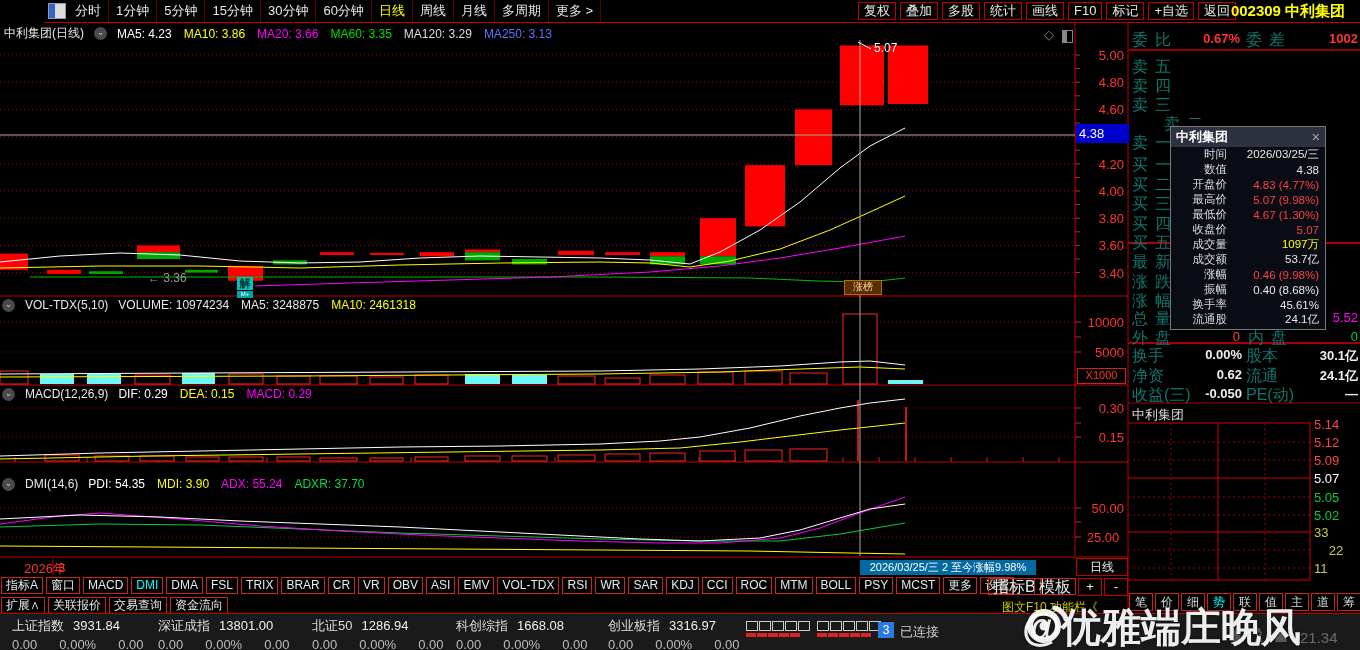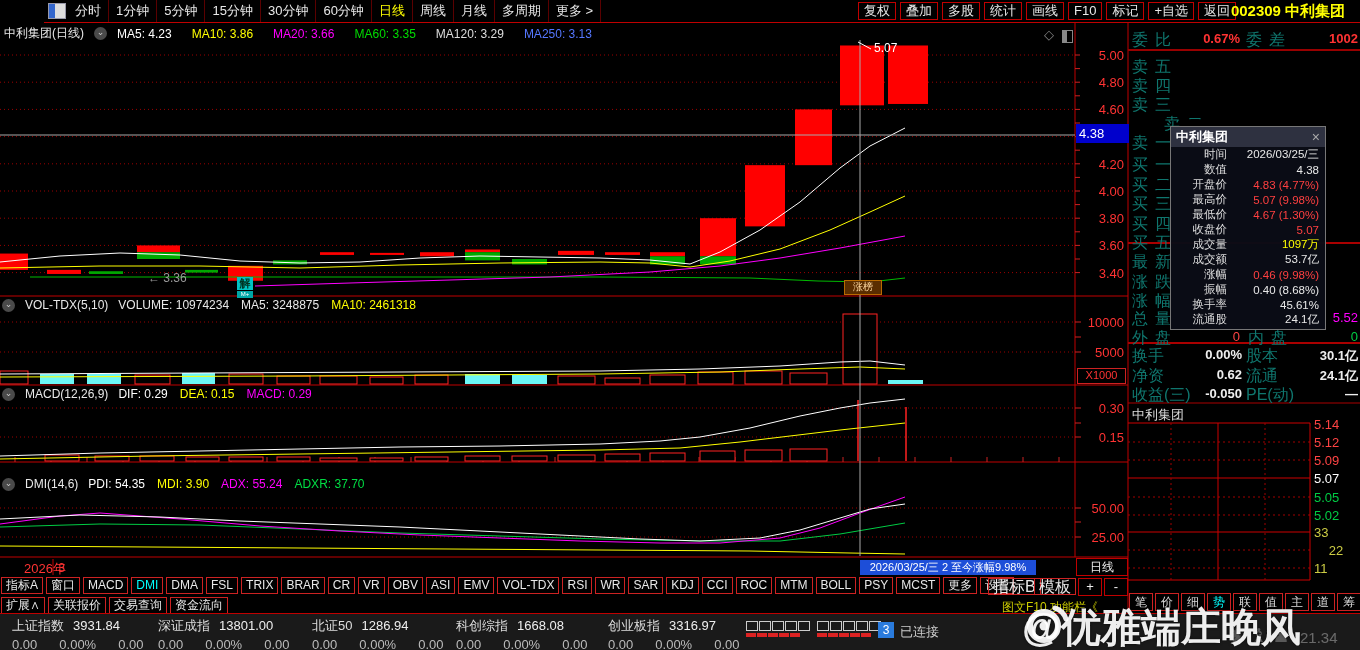--- a/index.html
+++ b/index.html
@@ -29,21 +29,21 @@
       font-size:11px;line-height:13px;text-align:center;font-weight:bold;z-index:6;}
   #marker-mplus{position:absolute;left:237px;top:291px;width:16px;height:7px;background:#00a6a6;color:#fff;font-size:6px;line-height:7px;text-align:center;z-index:6;}
   #marker-board{position:absolute;left:844px;top:280px;width:36px;height:13px;background:#5a2d00;border:1px solid #b96a00;
       color:#ffd9a0;font-size:10px;line-height:12px;text-align:center;z-index:6;}
   #icon-diamond{position:absolute;left:1044px;top:27px;color:#888;font-size:13px;z-index:4;}
   #icon-panel{position:absolute;left:1062px;top:30px;width:9px;height:11px;border:1px solid #888;z-index:4;}
   #icon-panel i{display:block;width:4px;height:11px;background:#888;}
   
   #year-label{position:absolute;left:24px;top:560px;color:#ff3333;font-size:13px;z-index:4;}
   #month-label{position:absolute;left:58px;top:560px;color:#ff3333;font-size:13px;z-index:4;}
-  #date-tag{position:absolute;left:860px;top:560px;width:176px;height:15px;background:#1d4ed8;color:#fff;font-size:11px;line-height:15px;text-align:center;z-index:6;white-space:nowrap;}
+  #date-tag{position:absolute;left:860px;top:560px;width:176px;height:15px;background:#0369a1;color:#fff;font-size:11px;line-height:15px;text-align:center;z-index:6;white-space:nowrap;}
   #period-box{position:absolute;left:1076px;top:558px;width:50px;height:16px;border:1px solid #c00000;color:#eee;font-size:12px;line-height:16px;text-align:center;z-index:4;}
   .zbox{position:absolute;top:578px;width:22px;height:16px;border:1px solid #c00000;color:#eee;font-size:13px;line-height:15px;text-align:center;z-index:4;}
   #tabs1{position:absolute;left:1px;top:577px;display:flex;gap:3px;z-index:5;}
   #tabs2{position:absolute;left:1px;top:597px;display:flex;gap:3px;z-index:5;}
   .tab{border:1px solid #cc2222;color:#e8e8e8;font-size:12px;line-height:15px;height:15px;padding:0 4px;white-space:nowrap;}
   .tabr{position:absolute;top:578px;border:1px solid #cc2222;color:#e8e8e8;font-size:16px;line-height:15px;height:15px;padding:0 4px;z-index:5;}
   #f10-link{position:absolute;left:1002px;top:599px;color:#cccc00;font-size:12px;z-index:5;white-space:nowrap;}
   
   .rp-lab{position:absolute;font-size:16px;color:#0f766e;letter-spacing:7px;white-space:nowrap;z-index:4;}
   .rp-val{position:absolute;font-size:13px;text-align:right;z-index:4;white-space:nowrap;}
@@ -288,21 +288,21 @@
         <div class="tmr">标记</div>
         <div class="tmr">+自选</div>
         <div class="tmr">返回</div>
       </div>
     <div id="stock-header">002309 中利集团</div>
   </div>
 
   <div id="info-line">
     <span style="color:#e8e8e8;">中利集团(日线)</span>
     <span class="circ">⌄</span>
-    <span id="ma-labels" style="display:flex;gap:20px;">
+    <span id="ma-labels" style="display:flex;gap:12px;">
         <span style="color: rgb(255, 255, 255);">MA5: 4.23</span>
         <span style="color: rgb(255, 255, 0);">MA10: 3.86</span>
         <span style="color: rgb(255, 0, 255);">MA20: 3.66</span>
         <span style="color: rgb(0, 221, 0);">MA60: 3.35</span>
         <span style="color: rgb(221, 221, 221);">MA120: 3.29</span>
         <span style="color: rgb(85, 119, 255);">MA250: 3.13</span>
       </span>
   </div>
 
   <span id="icon-diamond">◇</span>
@@ -347,21 +347,21 @@
       <span class="tick" style="top: 156.8px;">4.20</span>
       <span class="tick" style="top: 184px;">4.00</span>
       <span class="tick" style="top: 211.2px;">3.80</span>
       <span class="tick" style="top: 238.4px;">3.60</span>
       <span class="tick" style="top: 265.6px;">3.40</span>
       <span class="tick" style="top: 315px;">10000</span>
       <span class="tick" style="top: 345px;">5000</span>
       <span class="tick" style="top: 401px;">0.30</span>
       <span class="tick" style="top: 430px;">0.15</span>
       <span class="tick" style="top: 501px;">50.00</span>
-      <span class="tick" style="top: 530px;">25.00</span>
+      <span class="tick" style="top: 530px; text-align: center;">25.00</span>
     </div>
   <div id="x1000-box">X1000</div>
   <div id="cross-tag">4.38</div>
   <div id="peak-label">5.07</div>
   <div id="marker-low">← 3.36</div>
   <div id="marker-jie">解</div>
   <div id="marker-mplus">M+</div>
   <div id="marker-board">涨榜</div>
 
   <div id="year-label">2026年</div>

